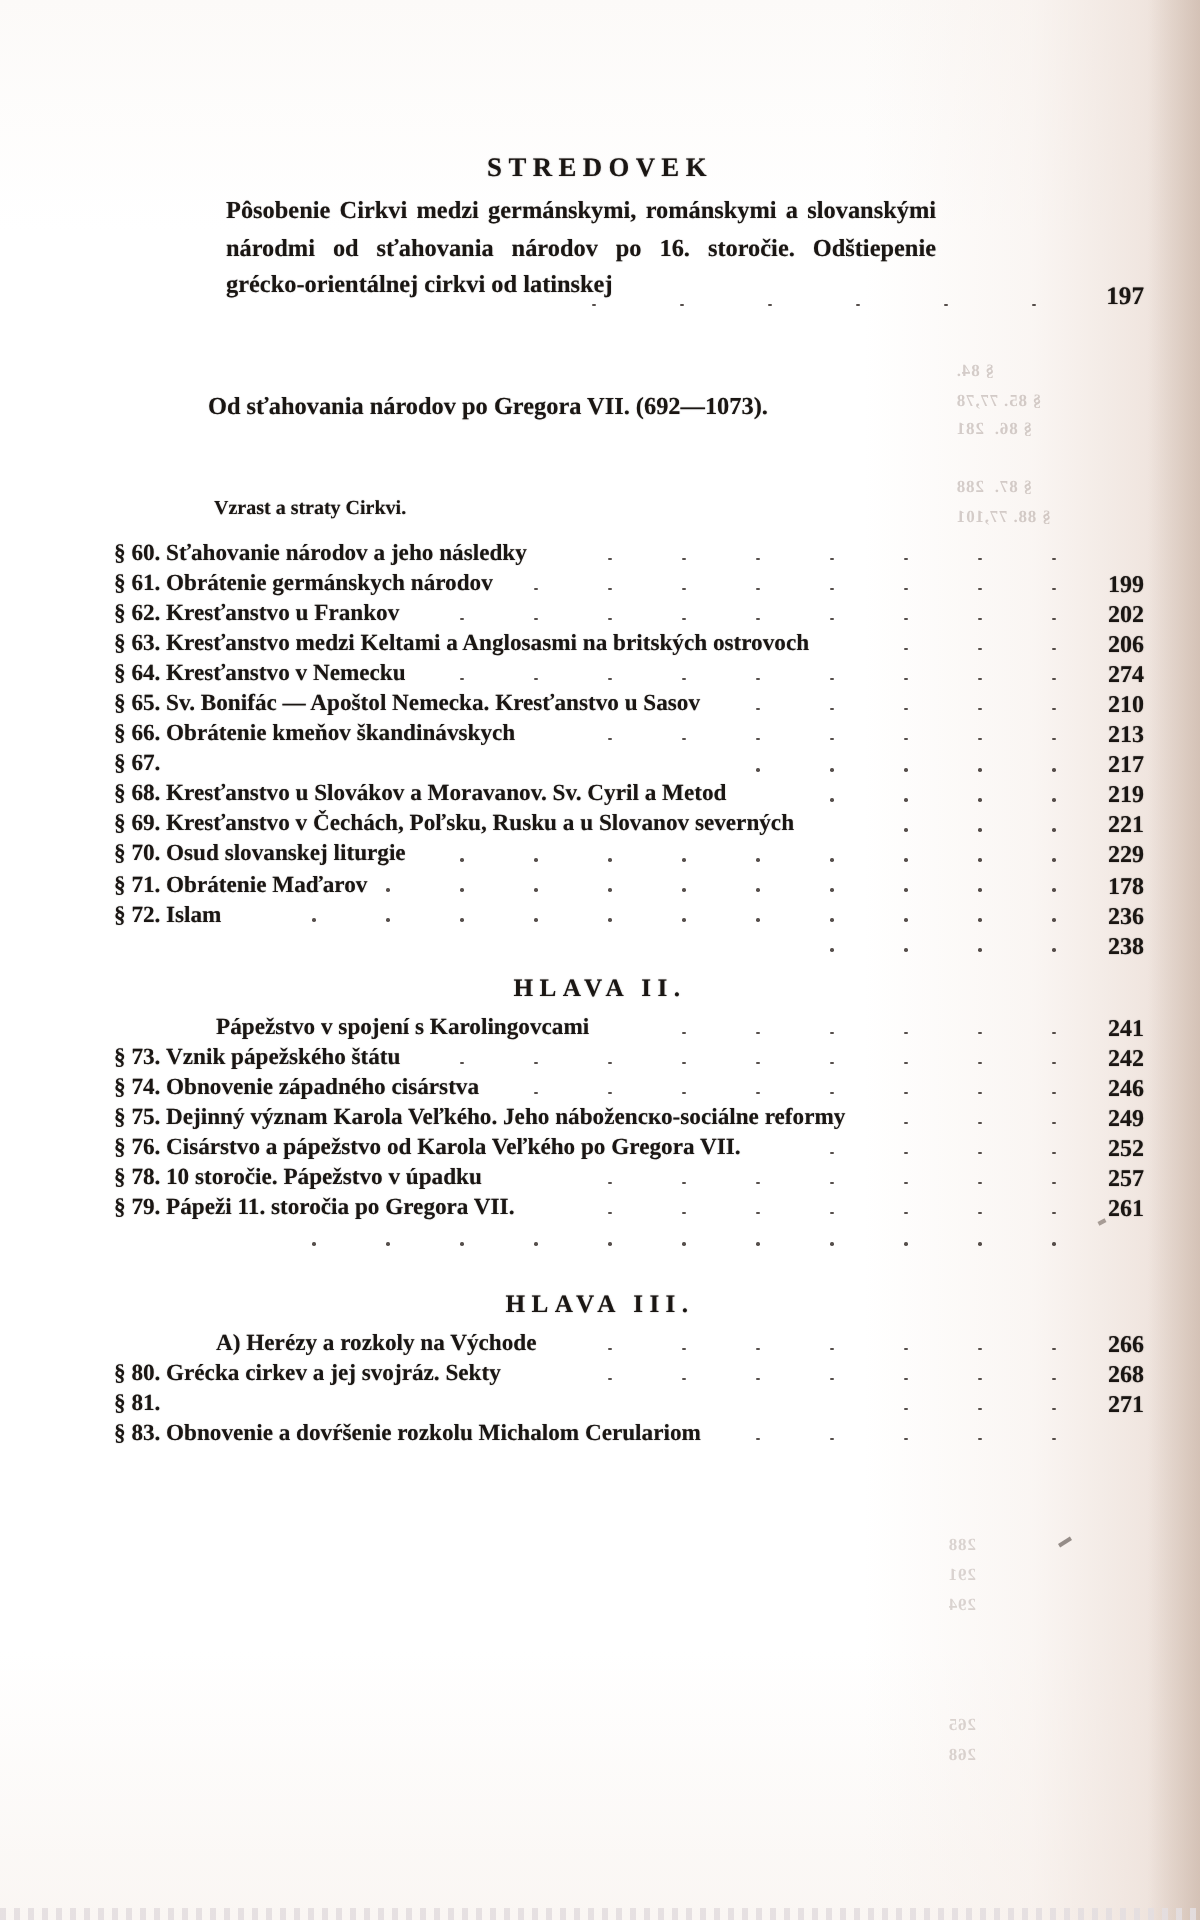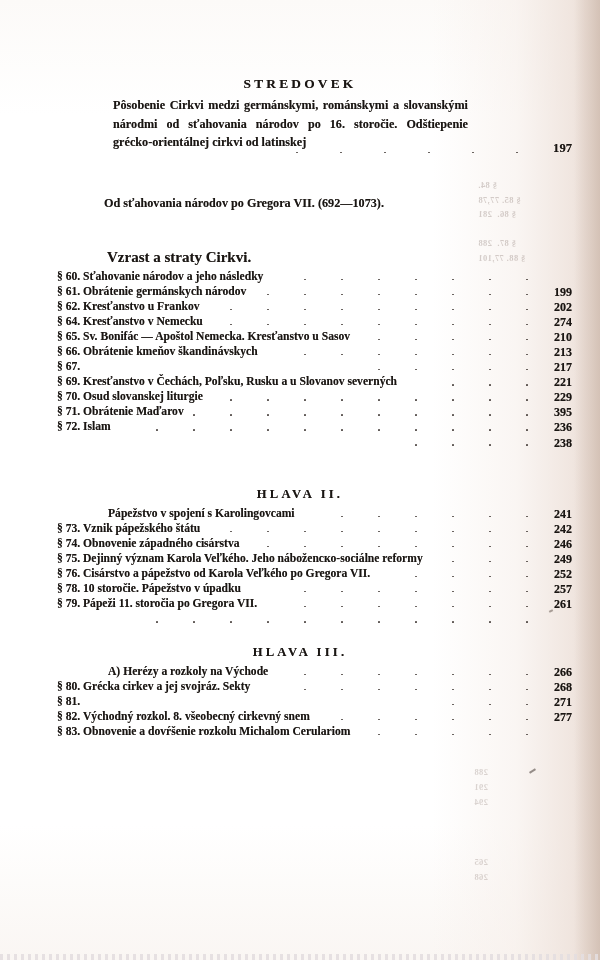--- a/index.html
+++ b/index.html
@@ -159,21 +159,21 @@
       <i style="left:44px"></i>
       <i style="left:88px"></i>
     <i style="left:132px"></i>
       <i style="left:176px"></i>
       <i style="left:220px"></i>
   </div>
   <div class="pg" style="top:141px;font-size:12.6px;">197</div>
 
   <div class="sub" style="left:104px;top:196px;">Od sťahovania národov po Gregora VII. (692—1073).</div>
 
-  <div class="sub" style="left:107px;top:249px;font-size:15px;">Vzrast a straty Cirkvi.</div>
+  <div class="sub" style="left:107px;top:249px;font-size:10px;">Vzrast a straty Cirkvi.</div>
 
   <div class="rows" id="rows-1" style="top:270px;">
       <div class="row">
         <span class="num">§ 60.</span>
         <span class="ttl">Sťahovanie národov a jeho následky</span>
         <div class="leader" style="left: 283.7px; right: auto; width: 242.3px;">
           <i style="left: 242.3px;"></i>
           <i style="left: 205.3px;"></i>
           <i style="left: 168.3px;"></i>
           <i style="left: 131.3px;"></i>
@@ -207,20 +207,30 @@
           <i style="left: 203.45px;"></i>
           <i style="left: 166.45px;"></i>
           <i style="left: 129.45px;"></i>
           <i style="left: 92.45px;"></i>
           <i style="left: 55.45px;"></i>
           <i style="left: 18.45px;"></i>
         </div>
         <span class="pg">202</span>
       </div>
       <div class="row">
+        <span class="num">§ 63.</span>
+        <span class="ttl">Kresťanstvo medzi Keltami a Anglosasmi na britských ostrovoch</span>
+        <div class="leader" style="left: 433.55px; right: auto; width: 92.45px;">
+          <i style="left: 92.45px;"></i>
+          <i style="left: 55.45px;"></i>
+          <i style="left: 18.45px;"></i>
+        </div>
+        <span class="pg">206</span>
+      </div>
+      <div class="row">
         <span class="num">§ 64.</span>
         <span class="ttl">Kresťanstvo v Nemecku</span>
         <div class="leader" style="left: 211.55px; right: auto; width: 314.45px;">
           <i style="left: 314.45px;"></i>
           <i style="left: 277.45px;"></i>
           <i style="left: 240.45px;"></i>
           <i style="left: 203.45px;"></i>
           <i style="left: 166.45px;"></i>
           <i style="left: 129.45px;"></i>
           <i style="left: 92.45px;"></i>
@@ -258,20 +268,31 @@
       <div class="row">
         <span class="num">§ 67.</span>
         <div class="leader" style="left: 350.3px; right: auto; width: 175.7px;">
           <i style="left: 175.7px;"></i>
           <i style="left: 138.7px;"></i>
           <i style="left: 101.7px;"></i>
           <i style="left: 64.7px;"></i>
           <i style="left: 27.7px;"></i>
         </div>
         <span class="pg">217</span>
+      </div>
+      <div class="row">
+        <span class="num">§ 68.</span>
+        <span class="ttl">Kresťanstvo u Slovákov a Moravanov. Sv. Cyril a Metod</span>
+        <div class="leader" style="left: 389.15px; right: auto; width: 136.85px;">
+          <i style="left: 136.85px;"></i>
+          <i style="left: 99.85px;"></i>
+          <i style="left: 62.85px;"></i>
+          <i style="left: 25.85px;"></i>
+        </div>
+        <span class="pg">219</span>
       </div>
       <div class="row">
         <span class="num">§ 69.</span>
         <span class="ttl">Kresťanstvo v Čechách, Poľsku, Rusku a u Slovanov severných</span>
         <div class="leader" style="left: 422.45px; right: auto; width: 103.55px;">
           <i style="left: 103.55px;"></i>
           <i style="left: 66.55px;"></i>
           <i style="left: 29.55px;"></i>
         </div>
         <span class="pg">221</span>
@@ -300,21 +321,21 @@
           <i style="left: 299.65px;"></i>
           <i style="left: 262.65px;"></i>
           <i style="left: 225.65px;"></i>
           <i style="left: 188.65px;"></i>
           <i style="left: 151.65px;"></i>
           <i style="left: 114.65px;"></i>
           <i style="left: 77.65px;"></i>
           <i style="left: 40.65px;"></i>
           <i style="left: 3.65px;"></i>
         </div>
-        <span class="pg">395</span>
+        <span class="pg">178</span>
       </div>
       <div class="row">
         <span class="num">§ 72.</span>
         <span class="ttl">Islam</span>
         <div class="leader" style="left: 150px; right: auto; width: 376px;">
           <i style="left: 376px;"></i>
           <i style="left: 339px;"></i>
           <i style="left: 302px;"></i>
           <i style="left: 265px;"></i>
           <i style="left: 228px;"></i>
@@ -483,33 +504,20 @@
       <div class="row">
         <span class="num">§ 81.</span>
         <div class="leader" style="left: 433.55px; right: auto; width: 92.45px;">
           <i style="left: 92.45px;"></i>
           <i style="left: 55.45px;"></i>
           <i style="left: 18.45px;"></i>
         </div>
         <span class="pg">271</span>
       </div>
       <div class="row">
-        <span class="num">§ 82.</span>
-        <span class="ttl">Východný rozkol. 8. všeobecný cirkevný snem</span>
-        <div class="leader" style="left: 333.65px; right: auto; width: 192.35px;">
-          <i style="left: 192.35px;"></i>
-          <i style="left: 155.35px;"></i>
-          <i style="left: 118.35px;"></i>
-          <i style="left: 81.35px;"></i>
-          <i style="left: 44.35px;"></i>
-          <i style="left: 7.35px;"></i>
-        </div>
-        <span class="pg">277</span>
-      </div>
-      <div class="row">
         <span class="num">§ 83.</span>
         <span class="ttl">Obnovenie a dovŕšenie rozkolu Michalom Cerulariom</span>
         <div class="leader" style="left: 366.95px; right: auto; width: 159.05px;">
           <i style="left: 159.05px;"></i>
           <i style="left: 122.05px;"></i>
           <i style="left: 85.05px;"></i>
           <i style="left: 48.05px;"></i>
           <i style="left: 11.05px;"></i>
         </div>
       </div>

